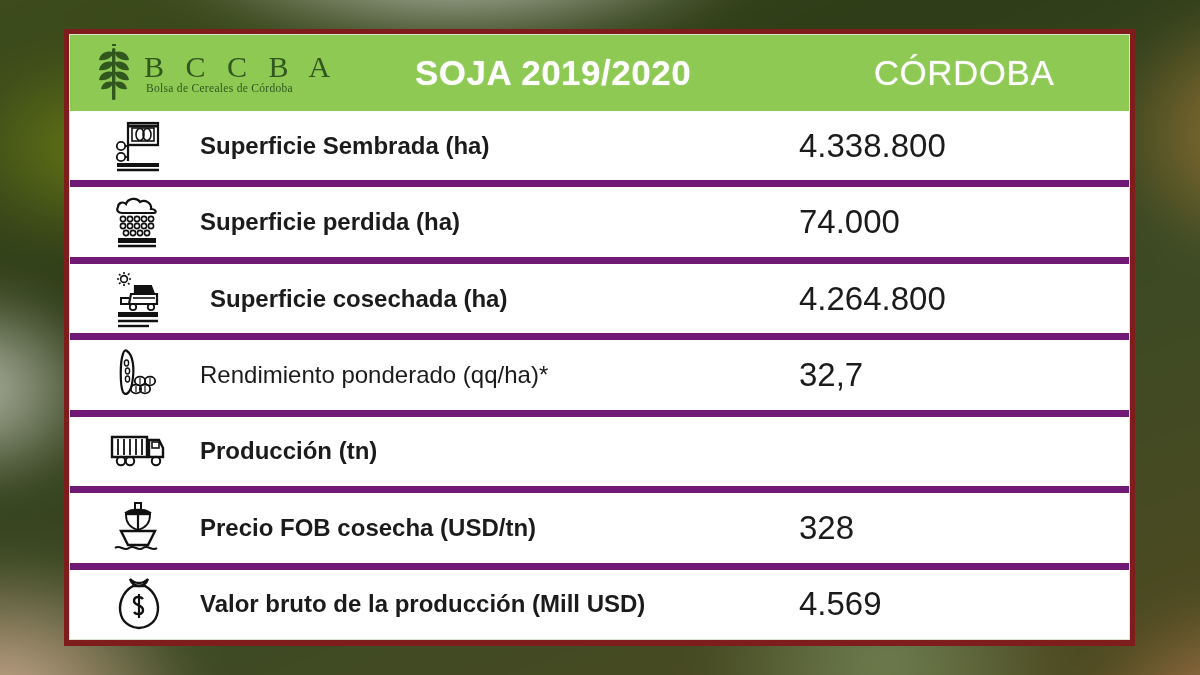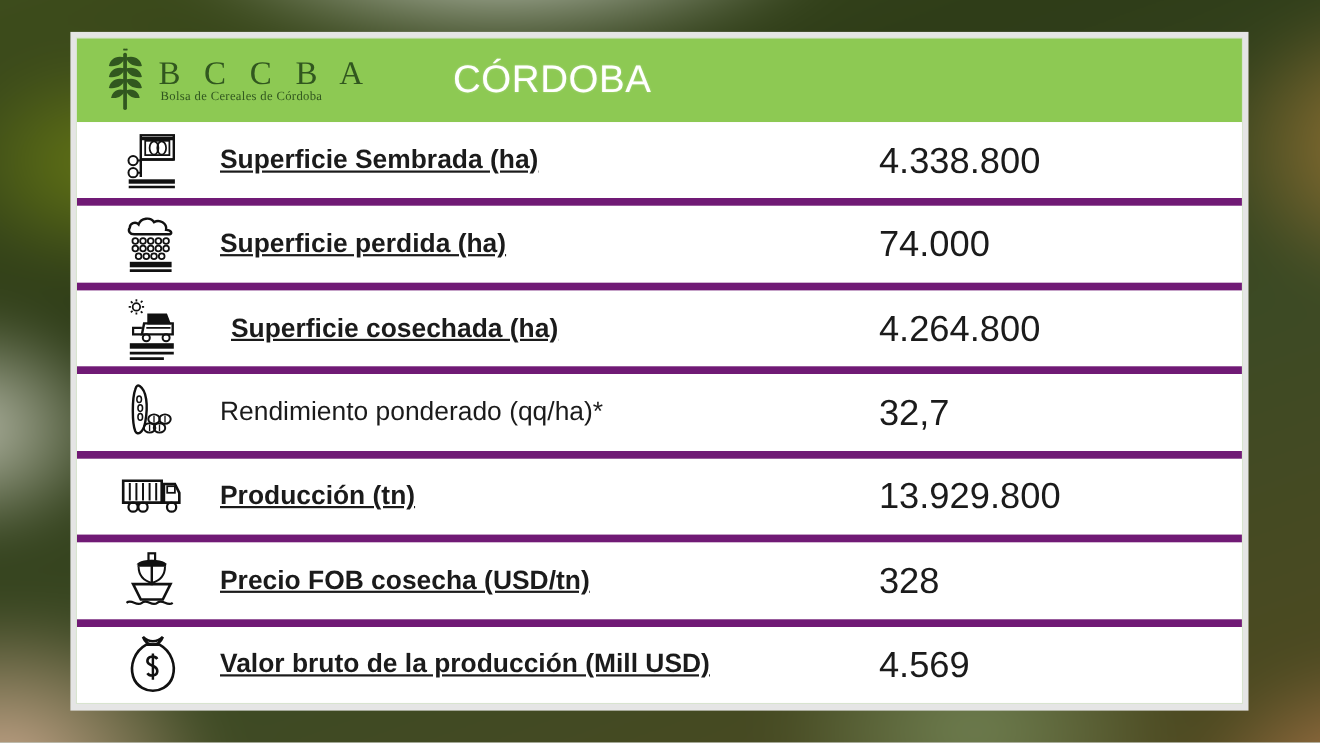--- a/index.html
+++ b/index.html
@@ -35,21 +35,21 @@
     transform: scale(1.08);
   }
 
   
   .card {
     position: absolute;
     left: 64px;
     top: 29px;
     width: 1071px;
     height: 617px;
-    background: #e5e5e5;
+    background: #7f1d1d;
     box-sizing: border-box;
     padding: 5px 5px 6px 5px;
   }
 
   .table {
     width: 100%;
     height: 100%;
     display: flex;
     flex-direction: column;
     border: 1px solid #d8e4cf;
@@ -130,21 +130,21 @@
     padding-left: 18px;
     box-sizing: border-box;
   }
   .td-label {
     flex: 1 1 auto;
     font-size: 24px;
     color: #1b1b1b;
     padding-left: 10px;
     box-sizing: border-box;
   }
-  .td-label.bold { font-weight: bold; text-decoration: underline; }
+  .td-label.bold { font-weight: bold; }
   .td-label.reg  { font-weight: normal; }
   .td-label.indent { padding-left: 20px; }
   .td-value {
     flex: 0 0 330px;
     text-align: left;
     font-size: 33px;
     color: #1b1b1b;
     font-weight: normal;
     padding-right: 8px;
     box-sizing: border-box;
@@ -184,20 +184,21 @@
                 </g>
               </svg>
             </span>
             <span class="logo-text">
               <span class="logo-name">B C C B A</span>
               <span class="logo-sub">Bolsa de Cereales de Córdoba</span>
             </span>
           </div>
         </div>
 
+        <div class="th-title">SOJA 2019/2020</div>
         <div class="th-region">CÓRDOBA</div>
       </div>
 
       <div class="tbody">
 
         <div class="tr">
           <div class="td-icon">
             <span>
               <svg width="60" height="58" viewBox="0 0 60 58" fill="none" stroke="#111" stroke-width="2.2">
                 <rect x="19" y="6" width="30" height="22"></rect>
@@ -323,21 +324,20 @@
                 <path d="M42 13 L52 13 L56 21 L56 30 L42 30 Z"></path>
                 <rect x="45" y="15" width="7" height="6" stroke-width="1.6"></rect>
                 <circle cx="14" cy="34" r="4.2" stroke-width="2"></circle>
                 <circle cx="23" cy="34" r="4.2" stroke-width="2"></circle>
                 <circle cx="49" cy="34" r="4.2" stroke-width="2"></circle>
                 <line x1="5" y1="30" x2="56" y2="30" stroke-width="2"></line>
               </svg>
             </span>
           </div>
           <div class="td-label bold">Producción (tn)</div>
-          <div class="td-value">13.929.800</div>
         </div>
 
         <div class="tr">
           <div class="td-icon">
             <span>
               <svg width="60" height="58" viewBox="0 0 60 58" fill="none" stroke="#111" stroke-width="2.2">
                 <rect x="26" y="4" width="6" height="7" stroke-width="2"></rect>
                 <path d="M18 13 C22 10, 36 10, 40 13 Z" fill="#111" stroke="#111" stroke-width="2"></path>
                 <line x1="16" y1="15" x2="42" y2="15" stroke-width="2.4"></line>
                 <line x1="29" y1="15" x2="29" y2="33" stroke-width="2.2"></line>

